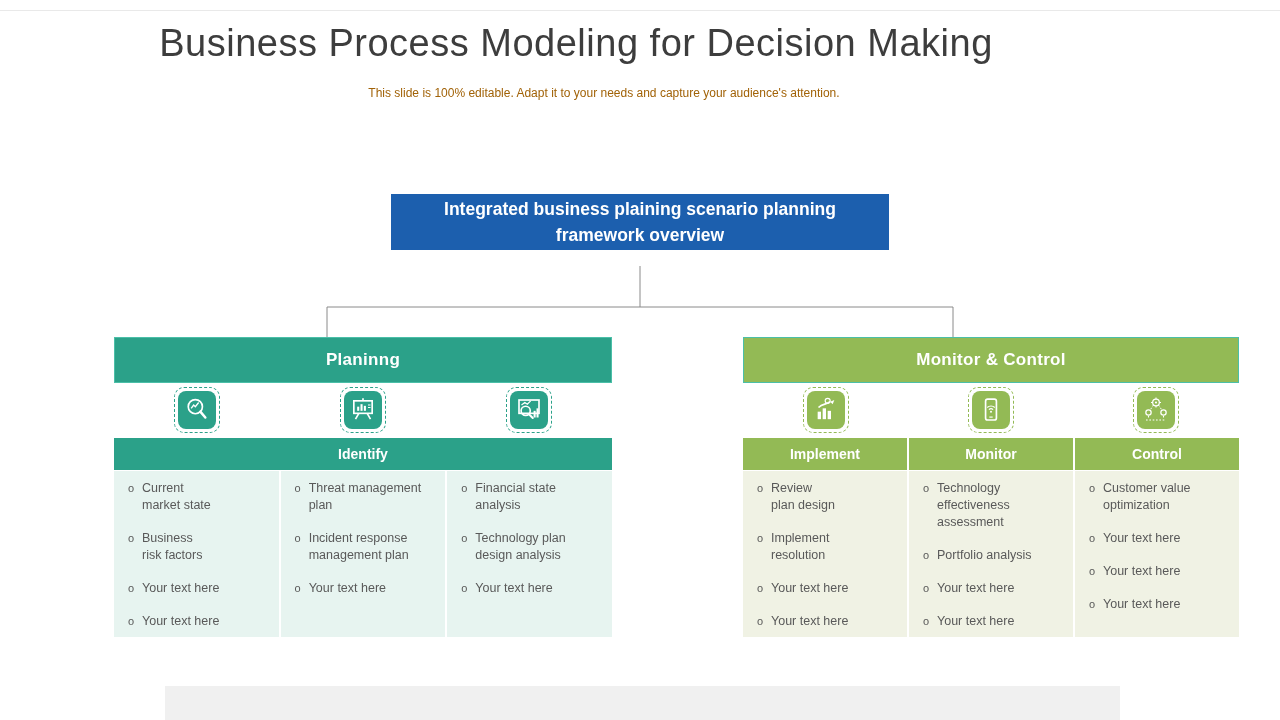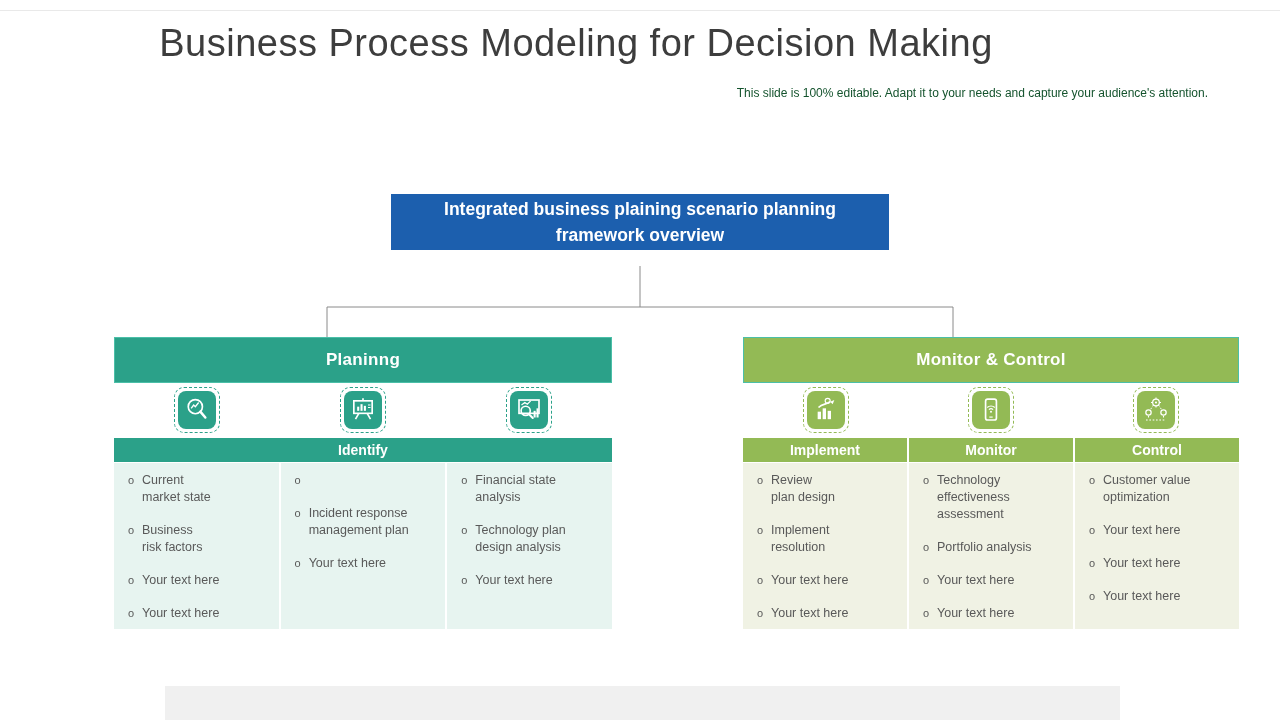--- a/index.html
+++ b/index.html
@@ -1,40 +1,40 @@
 <!DOCTYPE html>
 <html><head>
 <meta charset="utf-8">
 <style>
   html,body{margin:0;padding:0;background:#fff;}
   .slide{position:relative;width:1280px;height:720px;background:#fff;overflow:hidden;
          font-family:"Liberation Sans",sans-serif;}
   .top-line{position:absolute;top:10px;left:0;width:1280px;height:1px;background:#e9e9e9;}
   .page-title{position:absolute;top:22px;left:0;width:1152px;text-align:center;
               font-size:38px;font-weight:400;color:#3d3d3d;letter-spacing:.5px;margin:0;}
-  .page-subtitle{position:absolute;top:86px;left:0;width:1208px;text-align:right;
-                 font-size:12px;color:#14532d;margin:0;}
+  .page-subtitle{position:absolute;top:86px;left:0;width:1208px;text-align:center;
+                 font-size:12px;color:#a16207;margin:0;}
   .root-box{position:absolute;left:391px;top:194px;width:498px;height:56px;
             display:flex;align-items:center;justify-content:center;text-align:center;
             color:#fff;font-size:17.5px;font-weight:bold;line-height:1.5;padding:0 30px;box-sizing:border-box;}
   .connectors{position:absolute;left:0;top:0;width:1280px;height:720px;pointer-events:none;}
   .group{position:absolute;top:337px;display:flex;flex-direction:column;padding-left:36px;}
   .group-left{left:78px;width:498px;}
   .group-right{left:707px;width:496px;}
   .group-header{height:46px;background:var(--accent);border:1px solid var(--hdr-border);
                 box-sizing:border-box;display:flex;align-items:center;justify-content:center;
                 color:#fff;font-size:17px;font-weight:bold;letter-spacing:.3px;}
   .icon-row{height:54px;display:flex;}
   .icon-cell{flex:1;display:flex;align-items:center;justify-content:center;}
   .icon-wrap{border:1px dashed var(--accent);border-radius:10px;padding:3px;line-height:0;}
   .icon-box{width:38px;height:38px;border-radius:8px;background:var(--accent);
             display:flex;align-items:center;justify-content:center;}
   .icon-box svg{width:30px;height:30px;}
   .col-heads{display:flex;gap:2px;margin-top:1px;}
-  .col-head{flex:1;height:24px;background:var(--accent);display:flex;align-items:center;
+  .col-head{flex:1;height:32px;background:var(--accent);display:flex;align-items:center;
             justify-content:center;color:#fff;font-size:14px;font-weight:bold;}
   .col-bodies{display:flex;gap:2px;margin-top:1px;height:166px;}
   .col-body{flex:1;background:var(--content-bg);padding:9px 4px 0 6px;box-sizing:border-box;}
   .item{display:flex;margin-bottom:16px;color:#595959;font-size:12.5px;line-height:1.35;}
   .bullet{flex:0 0 22px;text-align:center;font-size:11px;line-height:1.55;}
   .item-text{white-space:pre-line;}
   .bottom-bar{position:absolute;left:165px;top:686px;width:955px;height:34px;background:#f0f0f0;}
 </style>
 </head>
 <body>
@@ -124,20 +124,22 @@
             <span class="item-text">Your text here</span>
           </div>
           <div class="item">
             <span class="bullet">o</span>
             <span class="item-text">Your text here</span>
           </div>
         </div>
         <div class="col-body">
           <div class="item">
             <span class="bullet">o</span>
+            <span class="item-text">Threat management
+plan</span>
           </div>
           <div class="item">
             <span class="bullet">o</span>
             <span class="item-text">Incident response
 management plan</span>
           </div>
           <div class="item">
             <span class="bullet">o</span>
             <span class="item-text">Your text here</span>
           </div>

